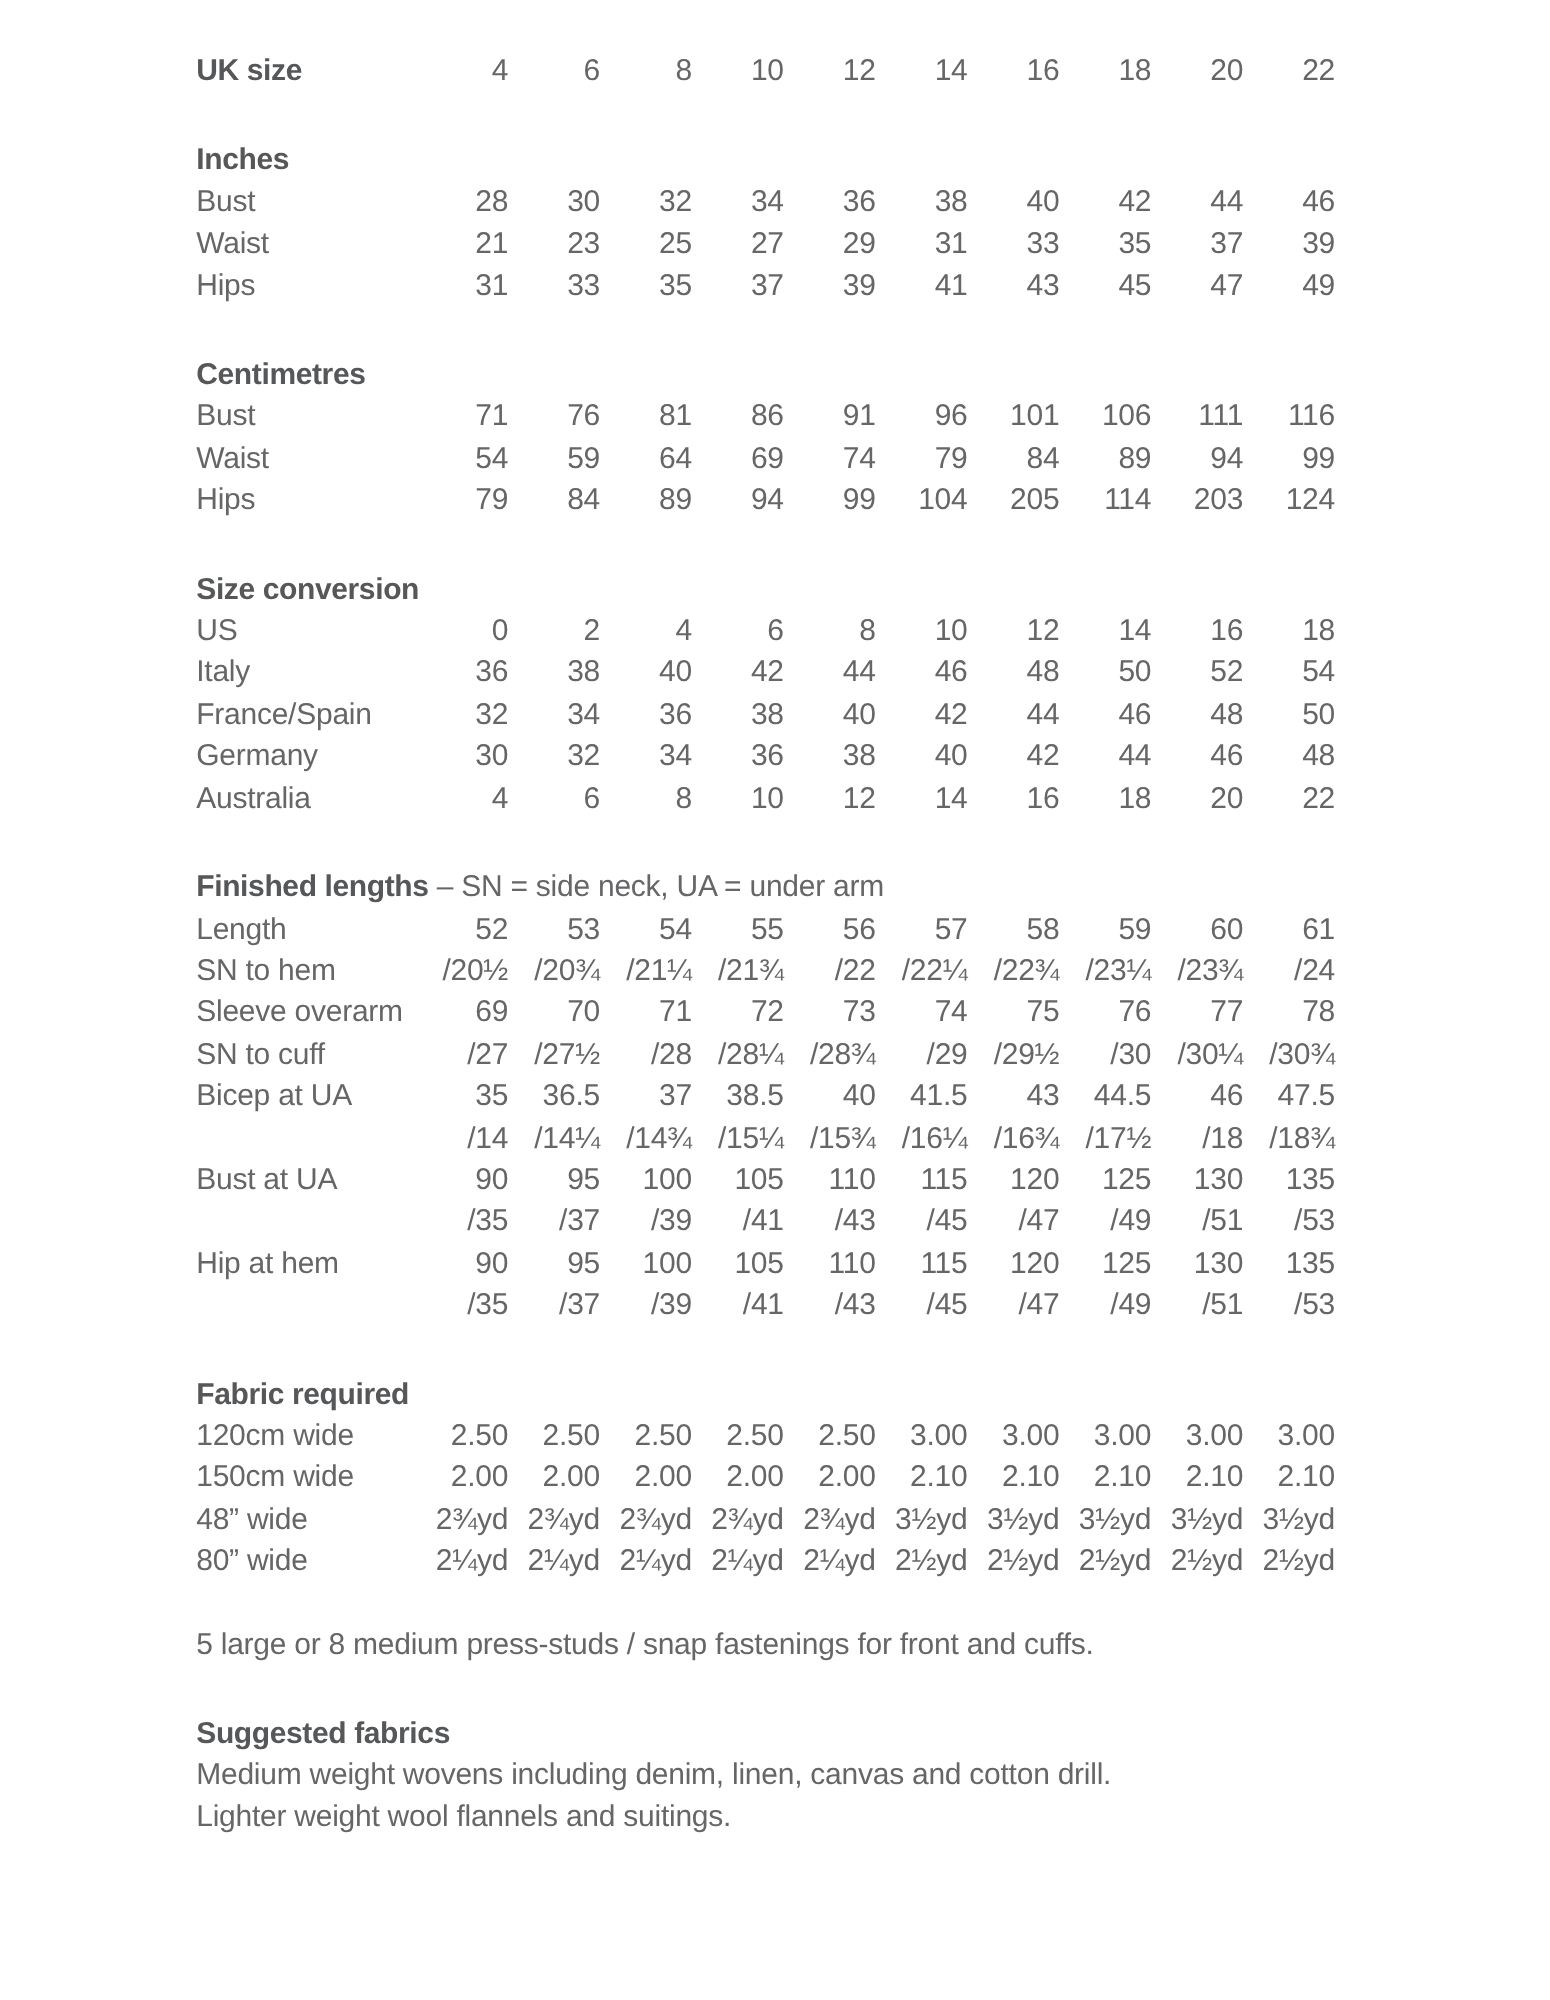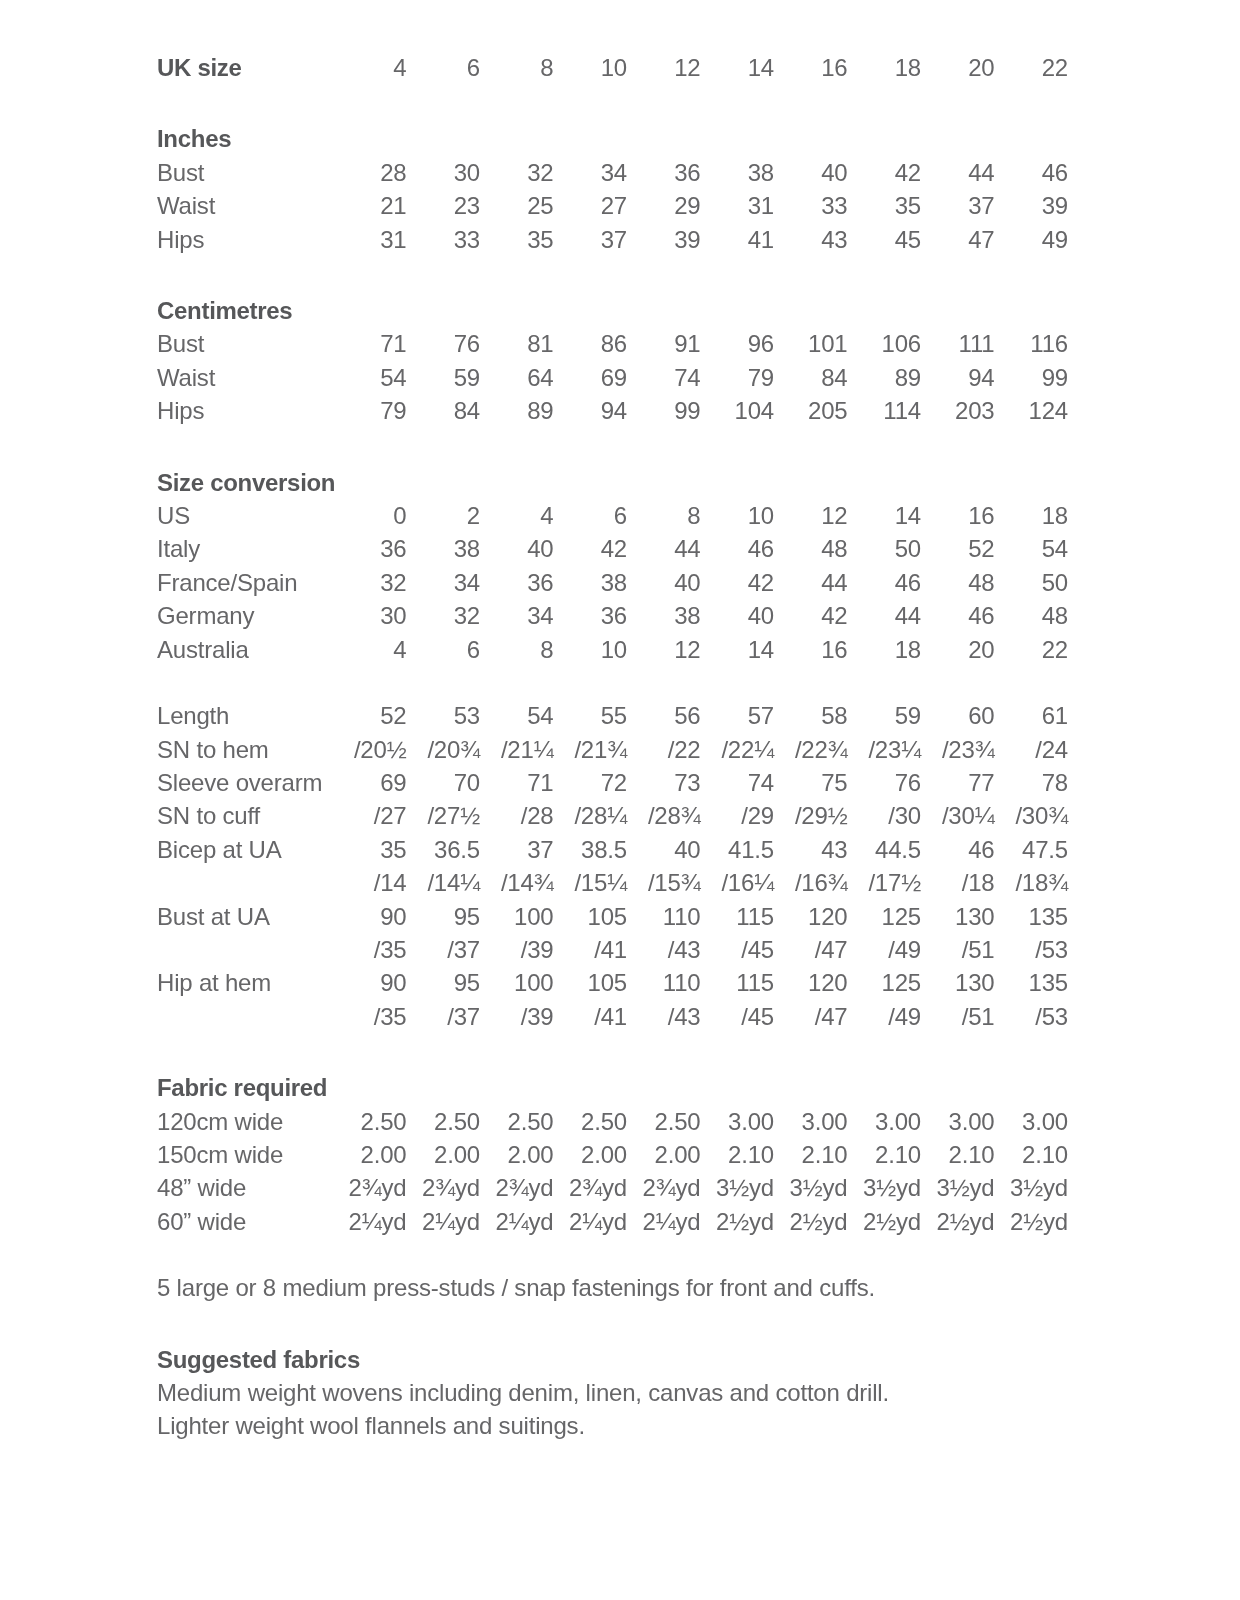--- a/index.html
+++ b/index.html
@@ -18,21 +18,21 @@
     overflow: hidden;
   }
   .page {
     box-sizing: border-box;
     padding: 40px 0 0 157px;
     width: 1240px;
     height: 1600px;
   }
   .table-wrap { width: 911px; }
   .section { margin-top: 33px; }
-  .section:first-child { margin-top: 11px; }
+  .section:first-child { margin-top: 0; }
   .row, .header-row, .para { line-height: 33.4px; }
   .row {
     display: grid;
     grid-template-columns: 176px repeat(10, 73.5px);
   }
   .cell { white-space: nowrap; }
   .cell.num { text-align: right; }
   .cell.label { text-align: left; }
   .hdr {
     font-weight: bold;
@@ -208,20 +208,21 @@
           <div class="cell num">10</div>
           <div class="cell num">12</div>
           <div class="cell num">14</div>
           <div class="cell num">16</div>
           <div class="cell num">18</div>
           <div class="cell num">20</div>
           <div class="cell num">22</div>
         </div>
       </div>
       <div class="section">
+        <div class="header-row"><span class="hdr">Finished lengths</span><span> – SN = side neck, UA = under arm</span></div>
         <div class="row">
           <div class="cell label">Length</div>
           <div class="cell num">52</div>
           <div class="cell num">53</div>
           <div class="cell num">54</div>
           <div class="cell num">55</div>
           <div class="cell num">56</div>
           <div class="cell num">57</div>
           <div class="cell num">58</div>
           <div class="cell num">59</div>
@@ -381,21 +382,21 @@
           <div class="cell num">2¾yd</div>
           <div class="cell num">2¾yd</div>
           <div class="cell num">2¾yd</div>
           <div class="cell num">3½yd</div>
           <div class="cell num">3½yd</div>
           <div class="cell num">3½yd</div>
           <div class="cell num">3½yd</div>
           <div class="cell num">3½yd</div>
         </div>
         <div class="row">
-          <div class="cell label">60” wide</div>
+          <div class="cell label">80” wide</div>
           <div class="cell num">2¼yd</div>
           <div class="cell num">2¼yd</div>
           <div class="cell num">2¼yd</div>
           <div class="cell num">2¼yd</div>
           <div class="cell num">2¼yd</div>
           <div class="cell num">2½yd</div>
           <div class="cell num">2½yd</div>
           <div class="cell num">2½yd</div>
           <div class="cell num">2½yd</div>
           <div class="cell num">2½yd</div>

